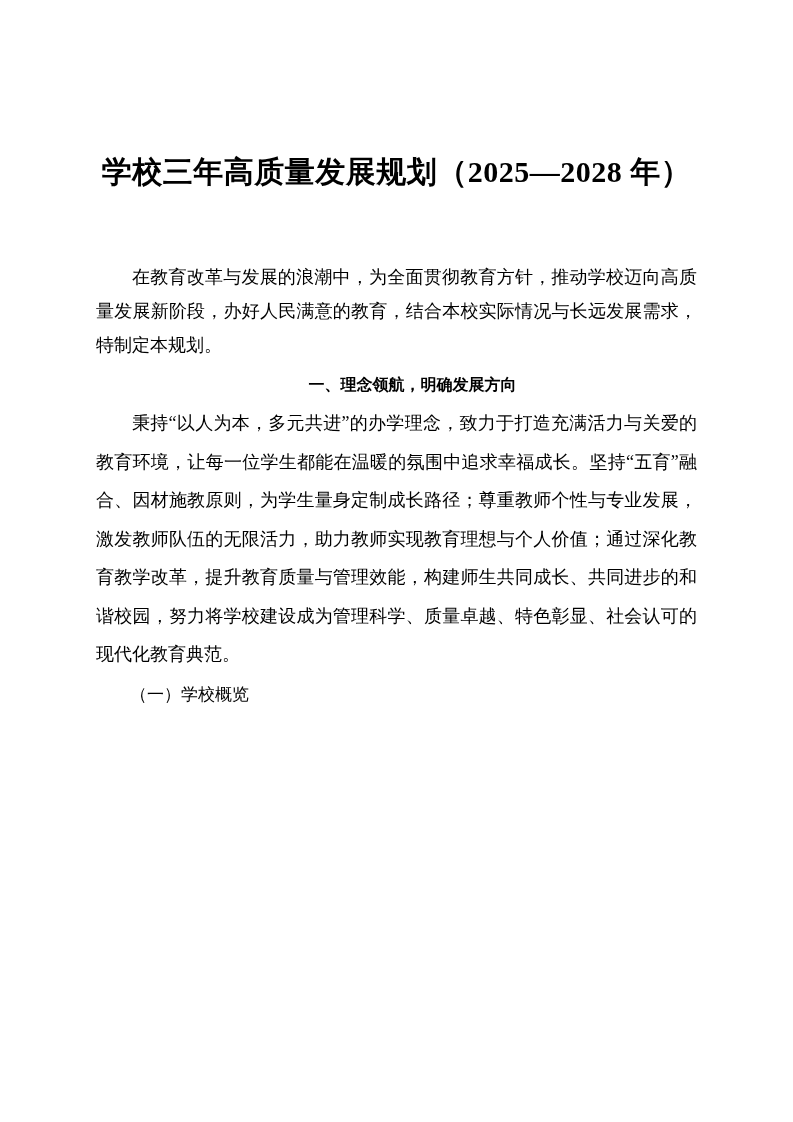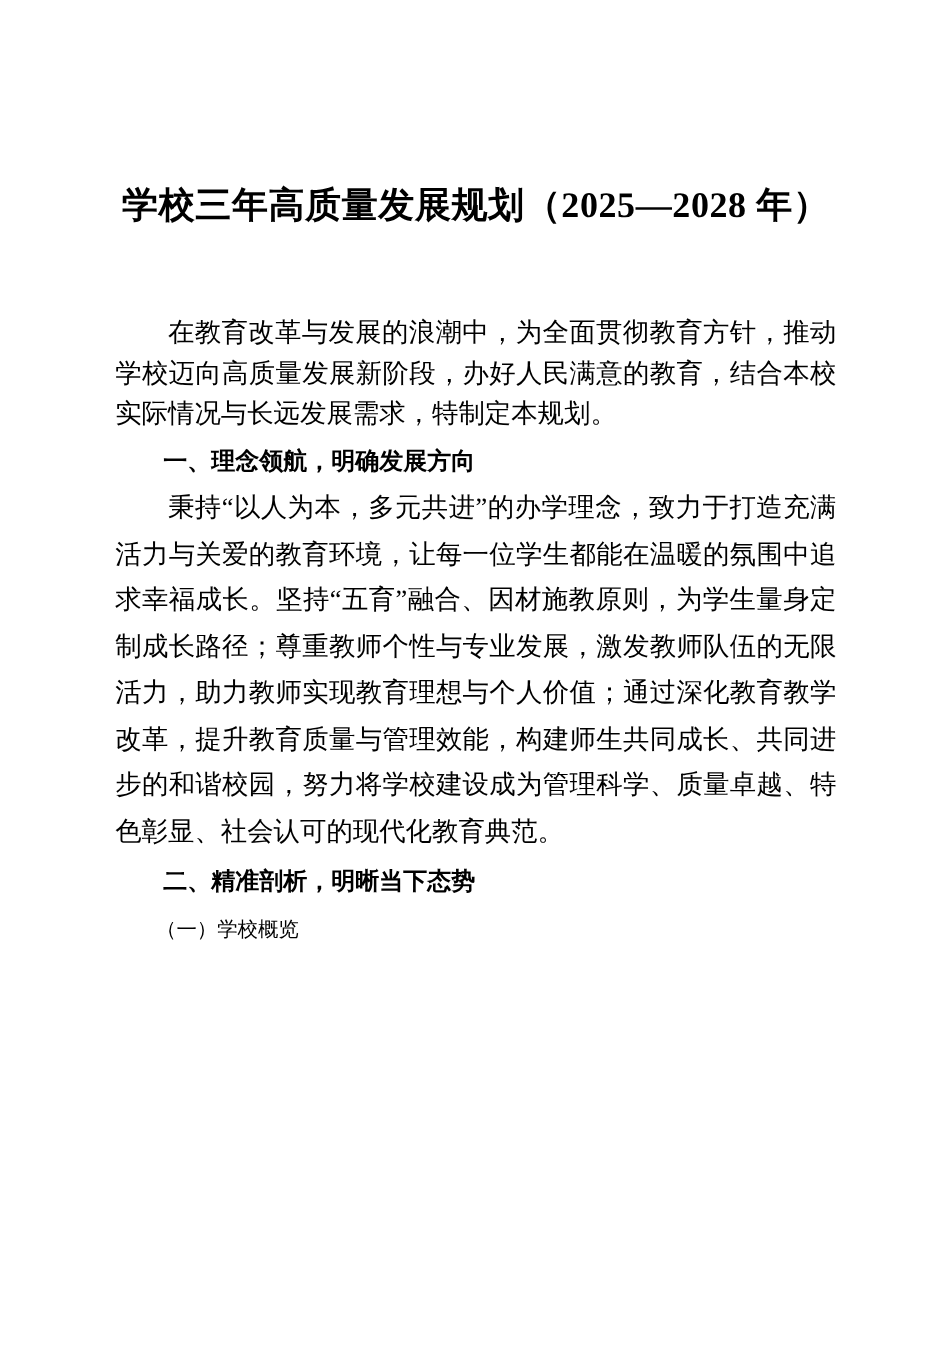--- a/index.html
+++ b/index.html
@@ -23,36 +23,37 @@
     margin: 0;
     font-size: 30px;
     line-height: 40px;
     font-weight: bold;
     text-align: center;
     letter-spacing: 0.5px;
     font-family: "Liberation Serif", "DejaVu Serif", serif;
   }
   .para {
     margin: 0;
-    font-size: 22px;
+    font-size: 18px;
     text-align: justify;
     text-indent: 2em;
     word-break: break-all;
   }
   .para-intro {
     margin-top: 68px;
     line-height: 34px;
   }
   .heading {
     margin: 0;
-    font-size: 20px;
+    font-size: 16px;
     font-weight: bold;
     text-indent: 2em;
     line-height: 38px;
     font-family: "Liberation Sans", "DejaVu Sans", sans-serif;
+    text-align: center;
   }
   .heading-1 {
     margin-top: 4px;
   }
   .para-s1 {
     margin-top: 0;
     line-height: 38.5px;
   }
   .heading-2 {
     margin-top: 4px;
@@ -76,18 +77,17 @@
 <div class="page">
 
   <h1 class="doc-title">学校三年高质量发展规划（2025—2028 年）</h1>
 
   <p class="para para-intro">在教育改革与发展的浪潮中，为全面贯彻教育方针，推动学校迈向高质量发展新阶段，办好人民满意的教育，结合本校实际情况与长远发展需求，特制定本规划。</p>
 
   <h2 class="heading heading-1">一、理念领航，明确发展方向</h2>
 
   <p class="para para-s1">秉持“以人为本，多元共进”的办学理念，致力于打造充满活力与关爱的教育环境，让每一位学生都能在温暖的氛围中追求幸福成长。坚持“五育”融合、因材施教原则，为学生量身定制成长路径；尊重教师个性与专业发展，激发教师队伍的无限活力，助力教师实现教育理想与个人价值；通过深化教育教学改革，提升教育质量与管理效能，构建师生共同成长、共同进步的和谐校园，努力将学校建设成为管理科学、质量卓越、特色彰显、社会认可的现代化教育典范。</p>
 
-  <h2 class="heading heading-2">二、精准剖析，明晰当下态势</h2>
 
   <h3 class="subheading">（一）学校概览</h3>
 
 
 </div>
 
 </body></html>

